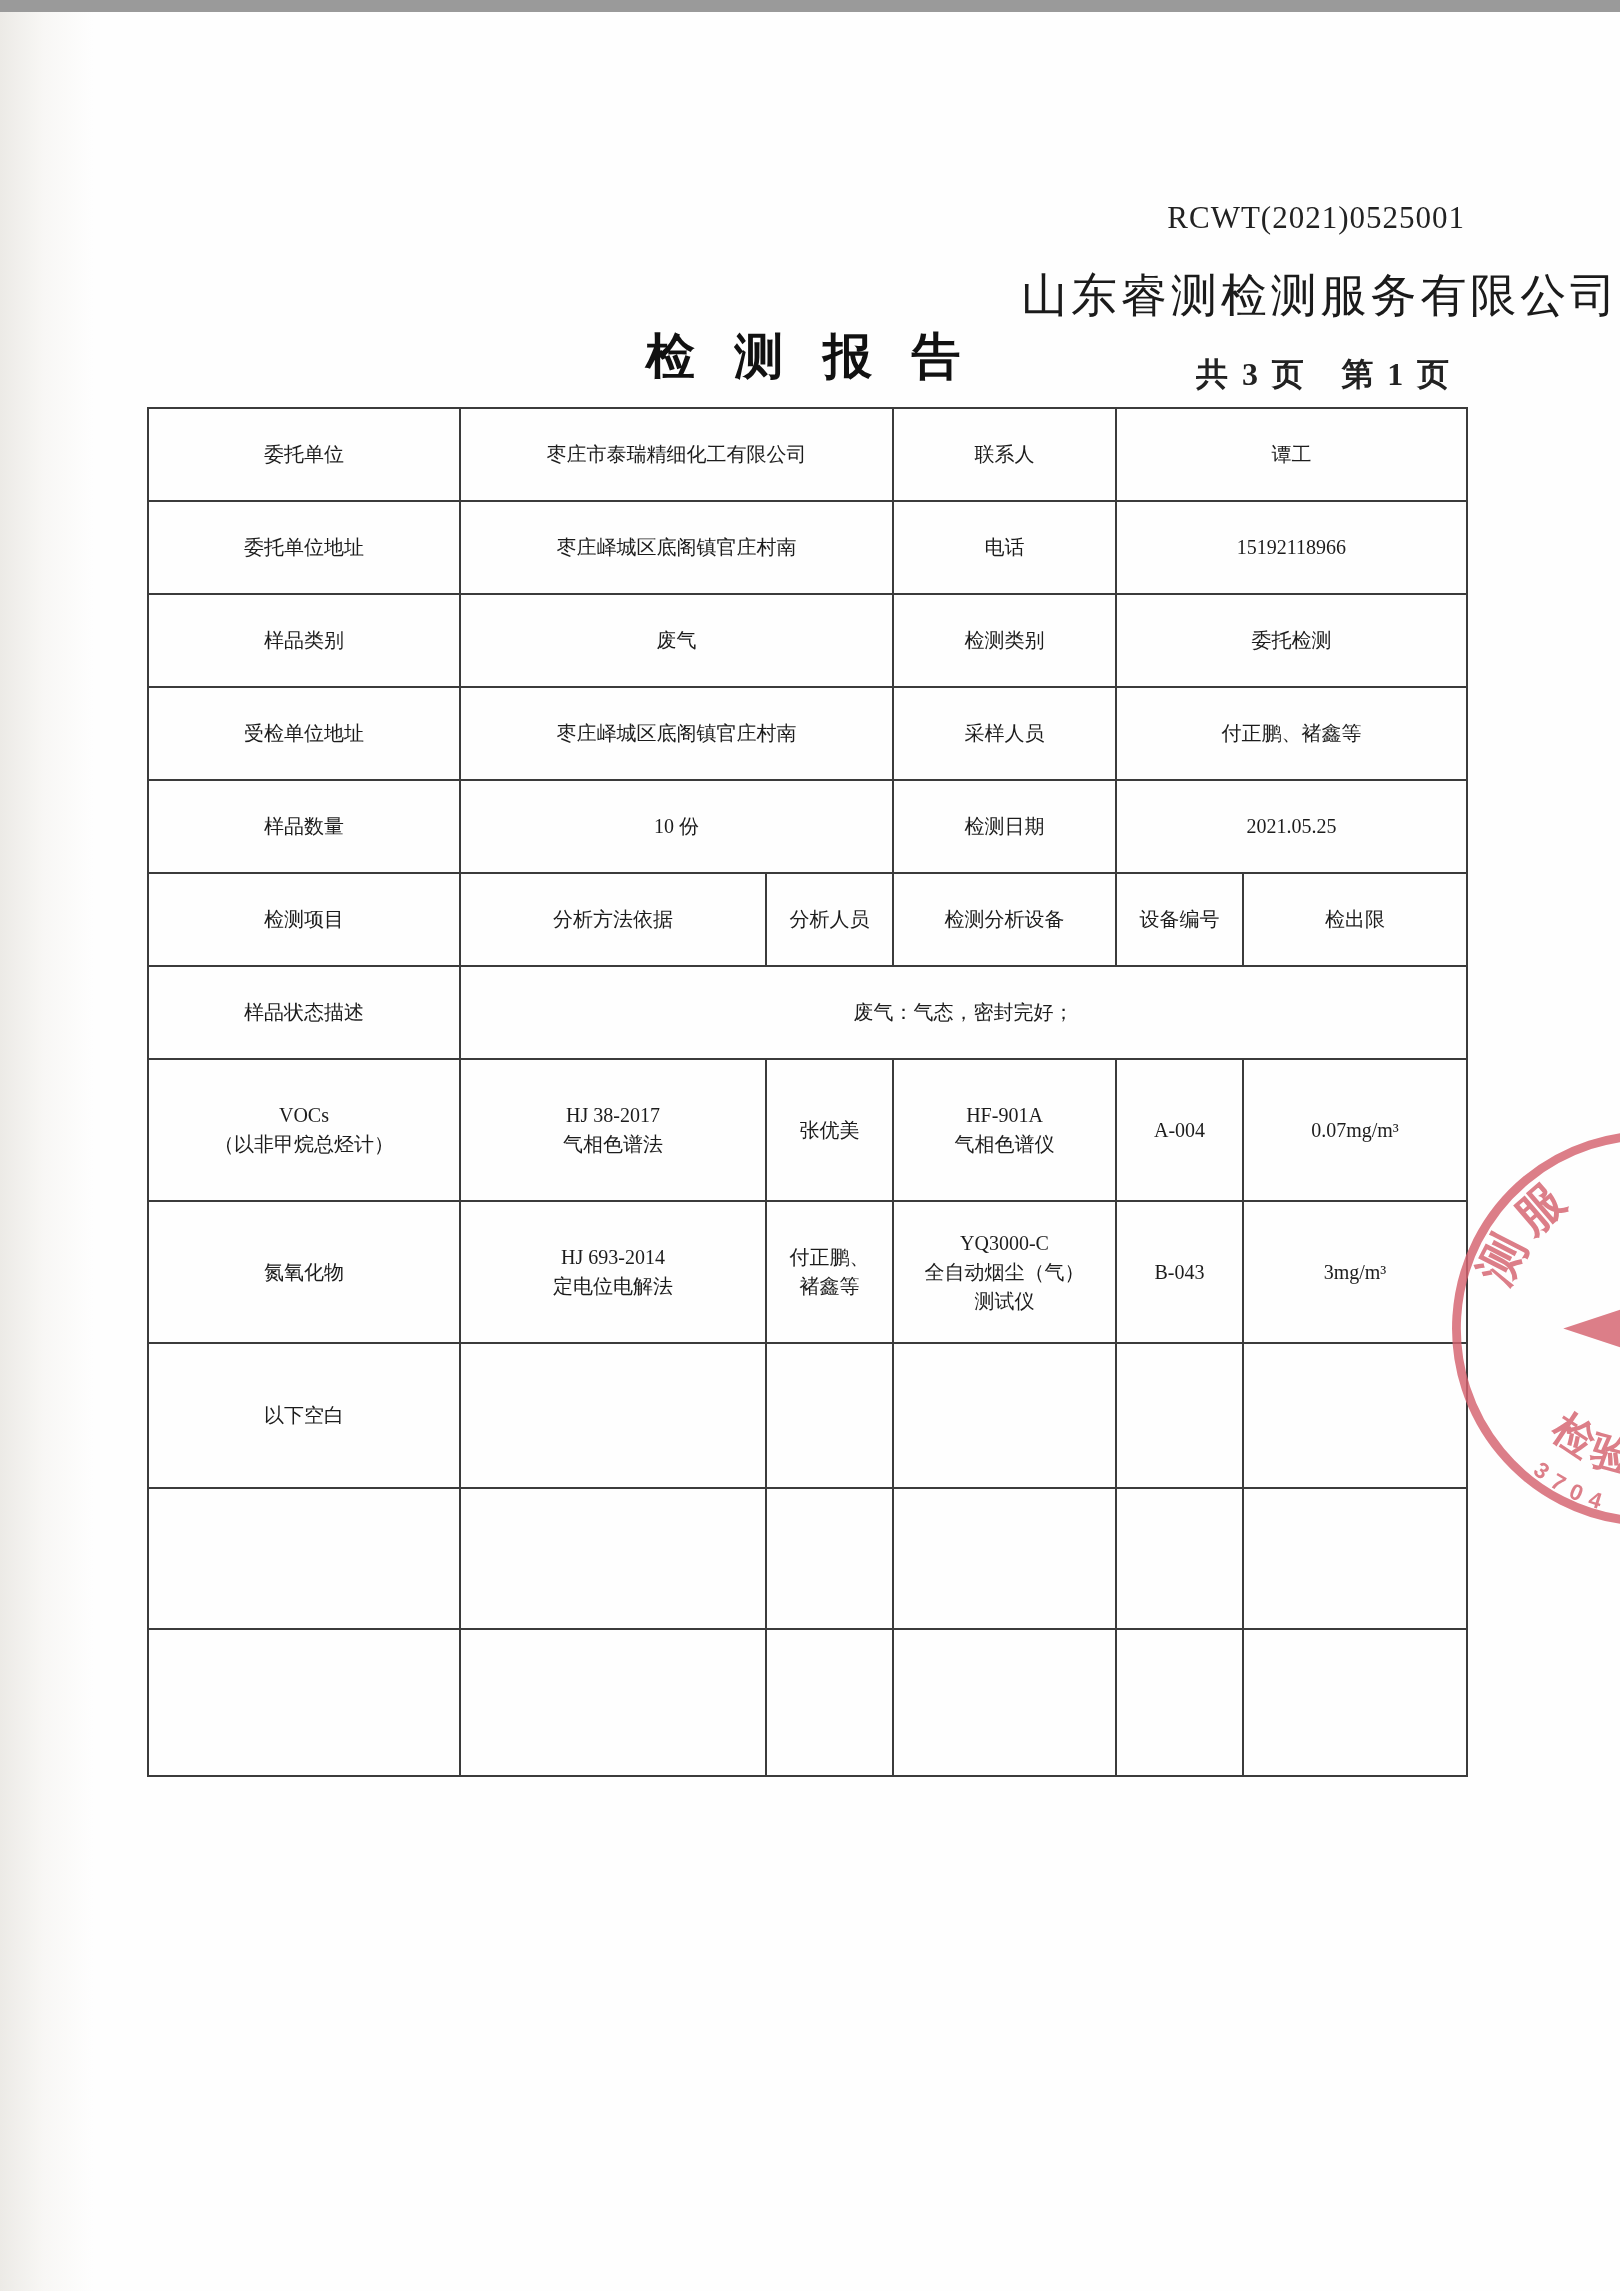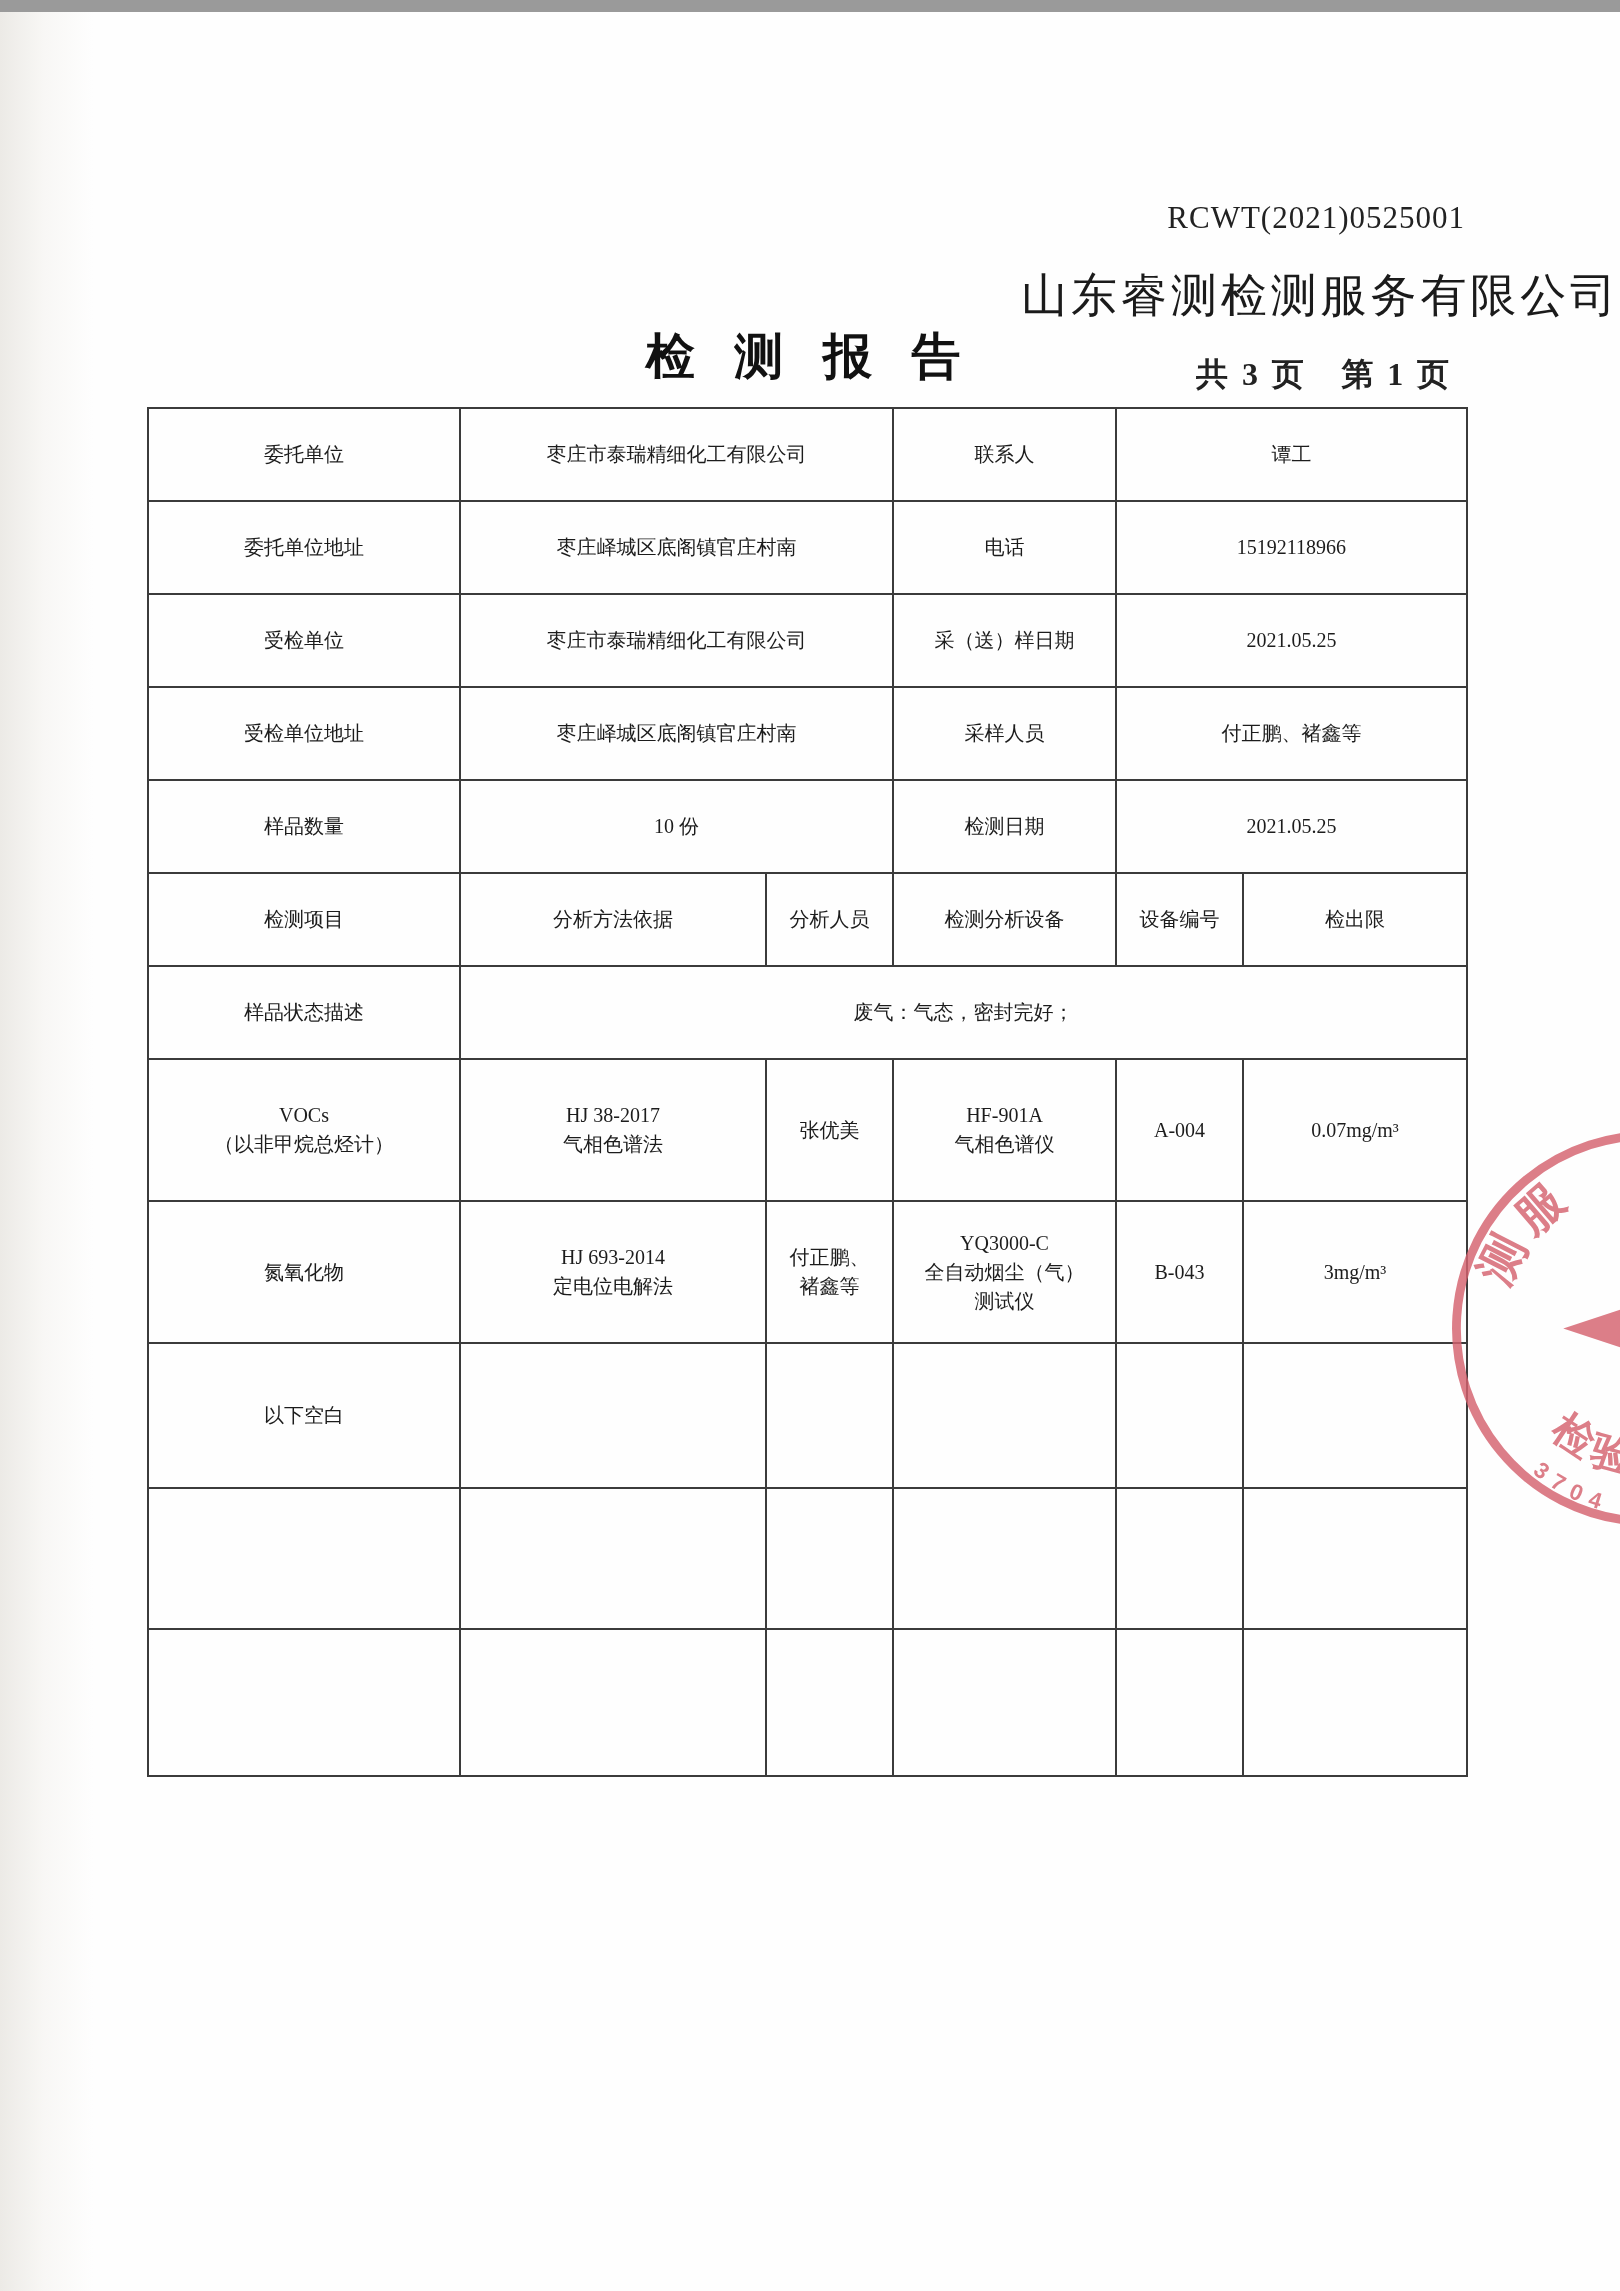--- a/index.html
+++ b/index.html
@@ -115,24 +115,24 @@
         <td>联系人</td>
         <td colspan="2">谭工</td>
       </tr>
       <tr class="h95">
         <td>委托单位地址</td>
         <td colspan="2">枣庄峄城区底阁镇官庄村南</td>
         <td>电话</td>
         <td colspan="2">15192118966</td>
       </tr>
       <tr class="h95">
-        <td>受检单位</td>
-        <td colspan="2">枣庄市泰瑞精细化工有限公司</td>
-        <td>采（送）样日期</td>
-        <td colspan="2">2021.05.25</td>
+        <td>样品类别</td>
+        <td colspan="2">废气</td>
+        <td>检测类别</td>
+        <td colspan="2">委托检测</td>
       </tr>
       <tr class="h95">
         <td>受检单位地址</td>
         <td colspan="2">枣庄峄城区底阁镇官庄村南</td>
         <td>采样人员</td>
         <td colspan="2">付正鹏、褚鑫等</td>
       </tr>
       <tr class="h95">
         <td>样品数量</td>
         <td colspan="2">10 份</td>

